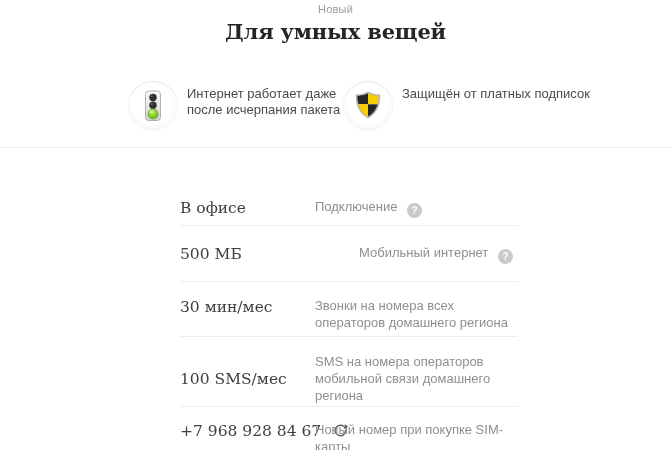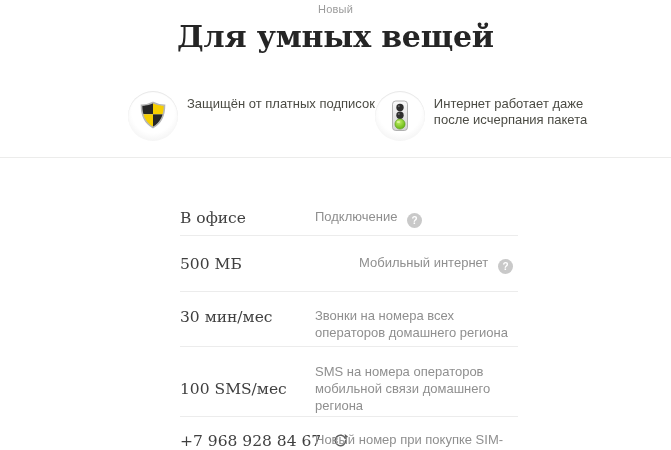--- a/index.html
+++ b/index.html
@@ -5,21 +5,21 @@
   html,body{margin:0;padding:0;background:#fff;}
   .viewport{
     position:relative;width:671px;height:450px;overflow:hidden;background:#ffffff;
     font-family:"Liberation Sans",sans-serif;
   }
   
   .header{text-align:center;padding-top:3px;}
   .eyebrow{font-size:11px;color:#9b9b9b;letter-spacing:.2px;}
   .page-title{
     margin:4px 0 0 0;font-family:"DejaVu Serif",serif;font-weight:bold;
-    font-size:30px;color:#252525;letter-spacing:-.2px;text-align:center;
+    font-size:21px;color:#252525;letter-spacing:-.2px;text-align:center;
   }
   
   .features{display:flex;align-items:flex-start;margin-top:37px;padding-left:128px;text-align:left;}
   .feature{display:flex;}
   .feature-1{width:215px;}
   .icon-circle{
     width:50px;height:50px;border-radius:50%;flex:0 0 50px;
     background:radial-gradient(circle at 50% 42%,#ffffff 55%,#f0f0f0 85%,#e4e4e4 100%);
     box-shadow:inset 0 1px 1px rgba(0,0,0,.10), 0 1px 1px rgba(255,255,255,.9);
   }
@@ -53,40 +53,20 @@
 <body>
 
 <div class="viewport">
 
   <div class="header">
     <div class="eyebrow">Новый</div>
     <h1 class="page-title">Для умных вещей</h1>
 
     <div class="features">
 
-      <div class="feature feature-2">
-        <span class="icon-circle">
-          <svg width="50" height="50" viewBox="0 0 50 50">
-            <defs>
-              <clipPath id="shieldClip">
-                <path d="M25 11.5 C21 13.6 17 14.3 13.5 14.3 C13.5 23 15.5 31.5 25 36.5 C34.5 31.5 36.5 23 36.5 14.3 C33 14.3 29 13.6 25 11.5 Z"></path>
-              </clipPath>
-            </defs>
-            <g clip-path="url(#shieldClip)">
-              <rect x="12" y="10" width="13" height="13.3" fill="#262626"></rect>
-              <rect x="25" y="10" width="13" height="13.3" fill="#f7cf00"></rect>
-              <rect x="12" y="23.3" width="13" height="14.5" fill="#f7cf00"></rect>
-              <rect x="25" y="23.3" width="13" height="14.5" fill="#262626"></rect>
-            </g>
-            <path d="M25 11.5 C21 13.6 17 14.3 13.5 14.3 C13.5 23 15.5 31.5 25 36.5 C34.5 31.5 36.5 23 36.5 14.3 C33 14.3 29 13.6 25 11.5 Z" fill="none" stroke="#b7b7b7" stroke-width="1.6"></path>
-          </svg>
-        </span>
-        <span class="feature-text">Защищён от платных подписок</span>
-      </div>
-
       <div class="feature feature-1">
         <span class="icon-circle">
           <svg width="50" height="50" viewBox="0 0 50 50">
             <defs>
               <linearGradient id="metal" x1="0" y1="0" x2="0" y2="1">
                 <stop offset="0" stop-color="#fbfbfb"></stop>
                   <stop offset="1" stop-color="#d3d3d3"></stop>
               </linearGradient>
               <radialGradient id="greenlight" cx="0.4" cy="0.3" r="0.9">
                 <stop offset="0" stop-color="#c4ef6a"></stop>
@@ -97,20 +77,40 @@
             <rect x="17.5" y="10" width="15" height="29.5" rx="3.2" fill="url(#metal)" stroke="#a2a2a2" stroke-width="0.8"></rect>
             <circle cx="25" cy="16.5" r="3.7" fill="#2e2e2e"></circle>
             <circle cx="23.8" cy="15.3" r="1" fill="#6a6a6a"></circle>
             <circle cx="25" cy="24.2" r="3.7" fill="#2e2e2e"></circle>
             <circle cx="23.8" cy="23" r="1" fill="#6a6a6a"></circle>
             <circle cx="25" cy="33" r="5.1" fill="url(#greenlight)" stroke="#58991b" stroke-width="0.6"></circle>
             <ellipse cx="23.4" cy="31" rx="1.8" ry="1.1" fill="#ddf7a8" opacity="0.85"></ellipse>
           </svg>
         </span>
         <span class="feature-text">Интернет работает даже после исчерпания пакета</span>
+      </div>
+
+      <div class="feature feature-2">
+        <span class="icon-circle">
+          <svg width="50" height="50" viewBox="0 0 50 50">
+            <defs>
+              <clipPath id="shieldClip">
+                <path d="M25 11.5 C21 13.6 17 14.3 13.5 14.3 C13.5 23 15.5 31.5 25 36.5 C34.5 31.5 36.5 23 36.5 14.3 C33 14.3 29 13.6 25 11.5 Z"></path>
+              </clipPath>
+            </defs>
+            <g clip-path="url(#shieldClip)">
+              <rect x="12" y="10" width="13" height="13.3" fill="#262626"></rect>
+              <rect x="25" y="10" width="13" height="13.3" fill="#f7cf00"></rect>
+              <rect x="12" y="23.3" width="13" height="14.5" fill="#f7cf00"></rect>
+              <rect x="25" y="23.3" width="13" height="14.5" fill="#262626"></rect>
+            </g>
+            <path d="M25 11.5 C21 13.6 17 14.3 13.5 14.3 C13.5 23 15.5 31.5 25 36.5 C34.5 31.5 36.5 23 36.5 14.3 C33 14.3 29 13.6 25 11.5 Z" fill="none" stroke="#b7b7b7" stroke-width="1.6"></path>
+          </svg>
+        </span>
+        <span class="feature-text">Защищён от платных подписок</span>
       </div>
 
     </div>
   </div>
 
   <div class="divider-full"></div>
 
   <div class="tariff-table">
   <div class="row">
     <div class="row-value">

